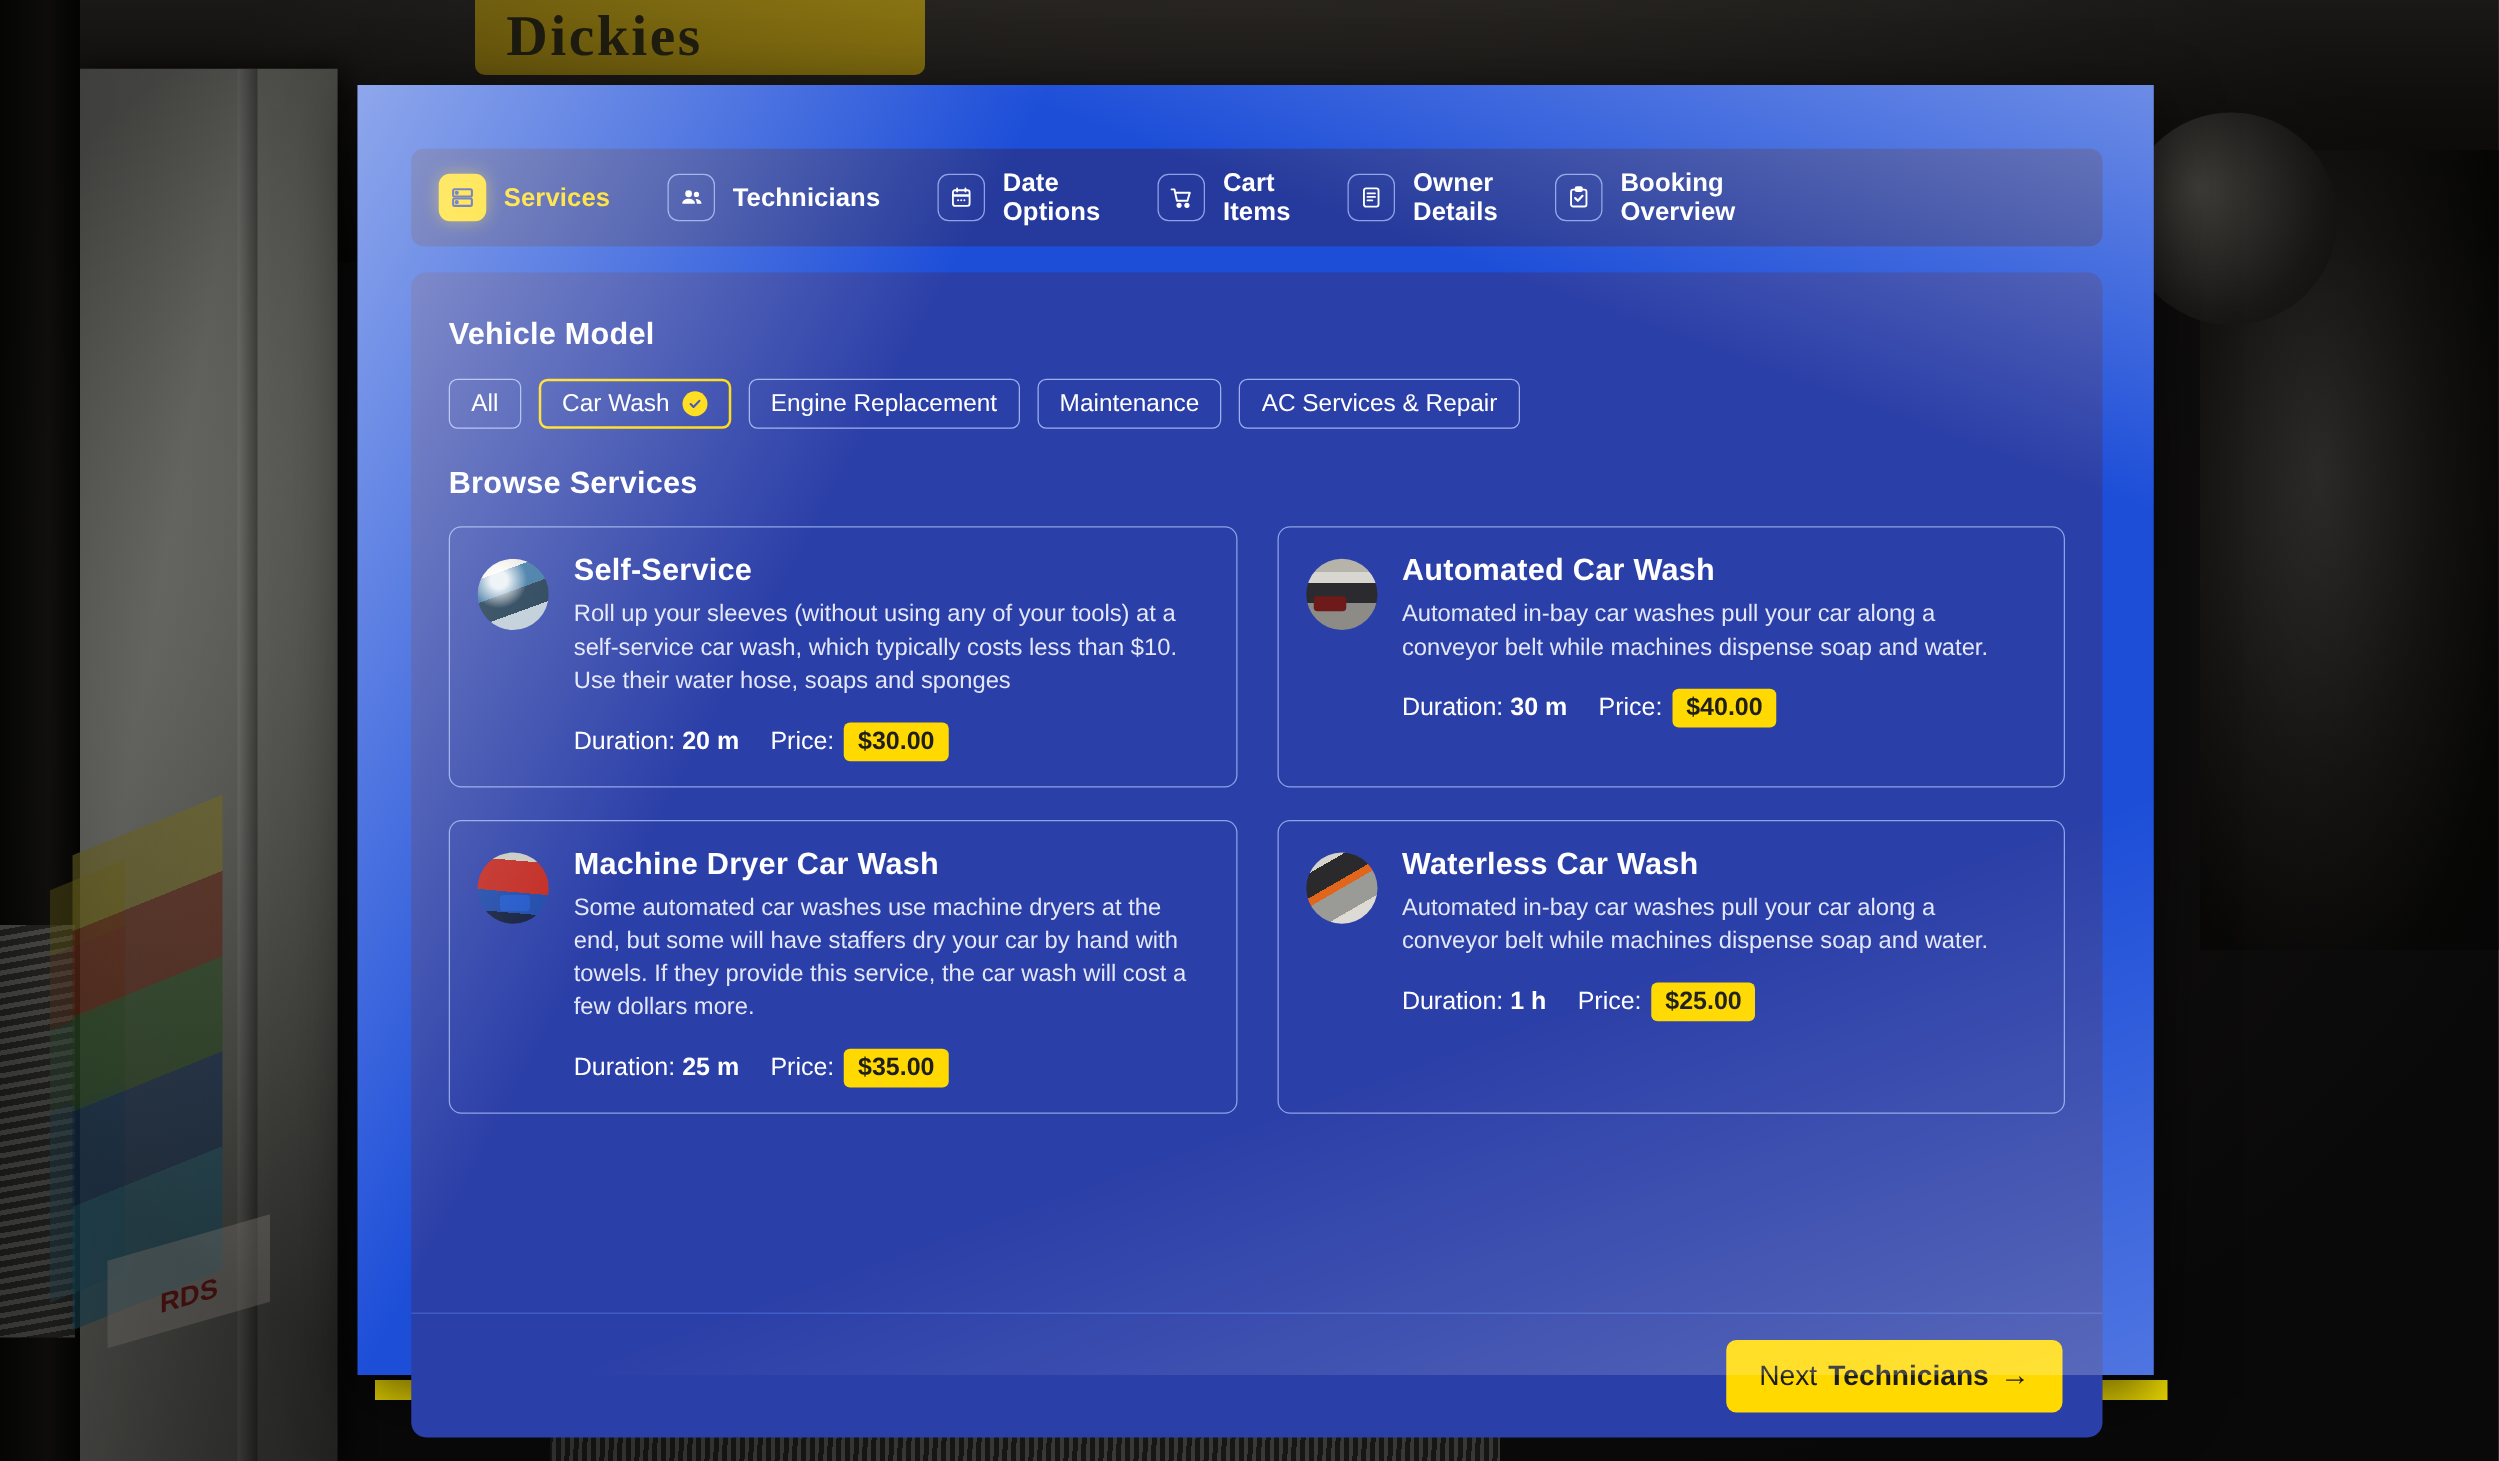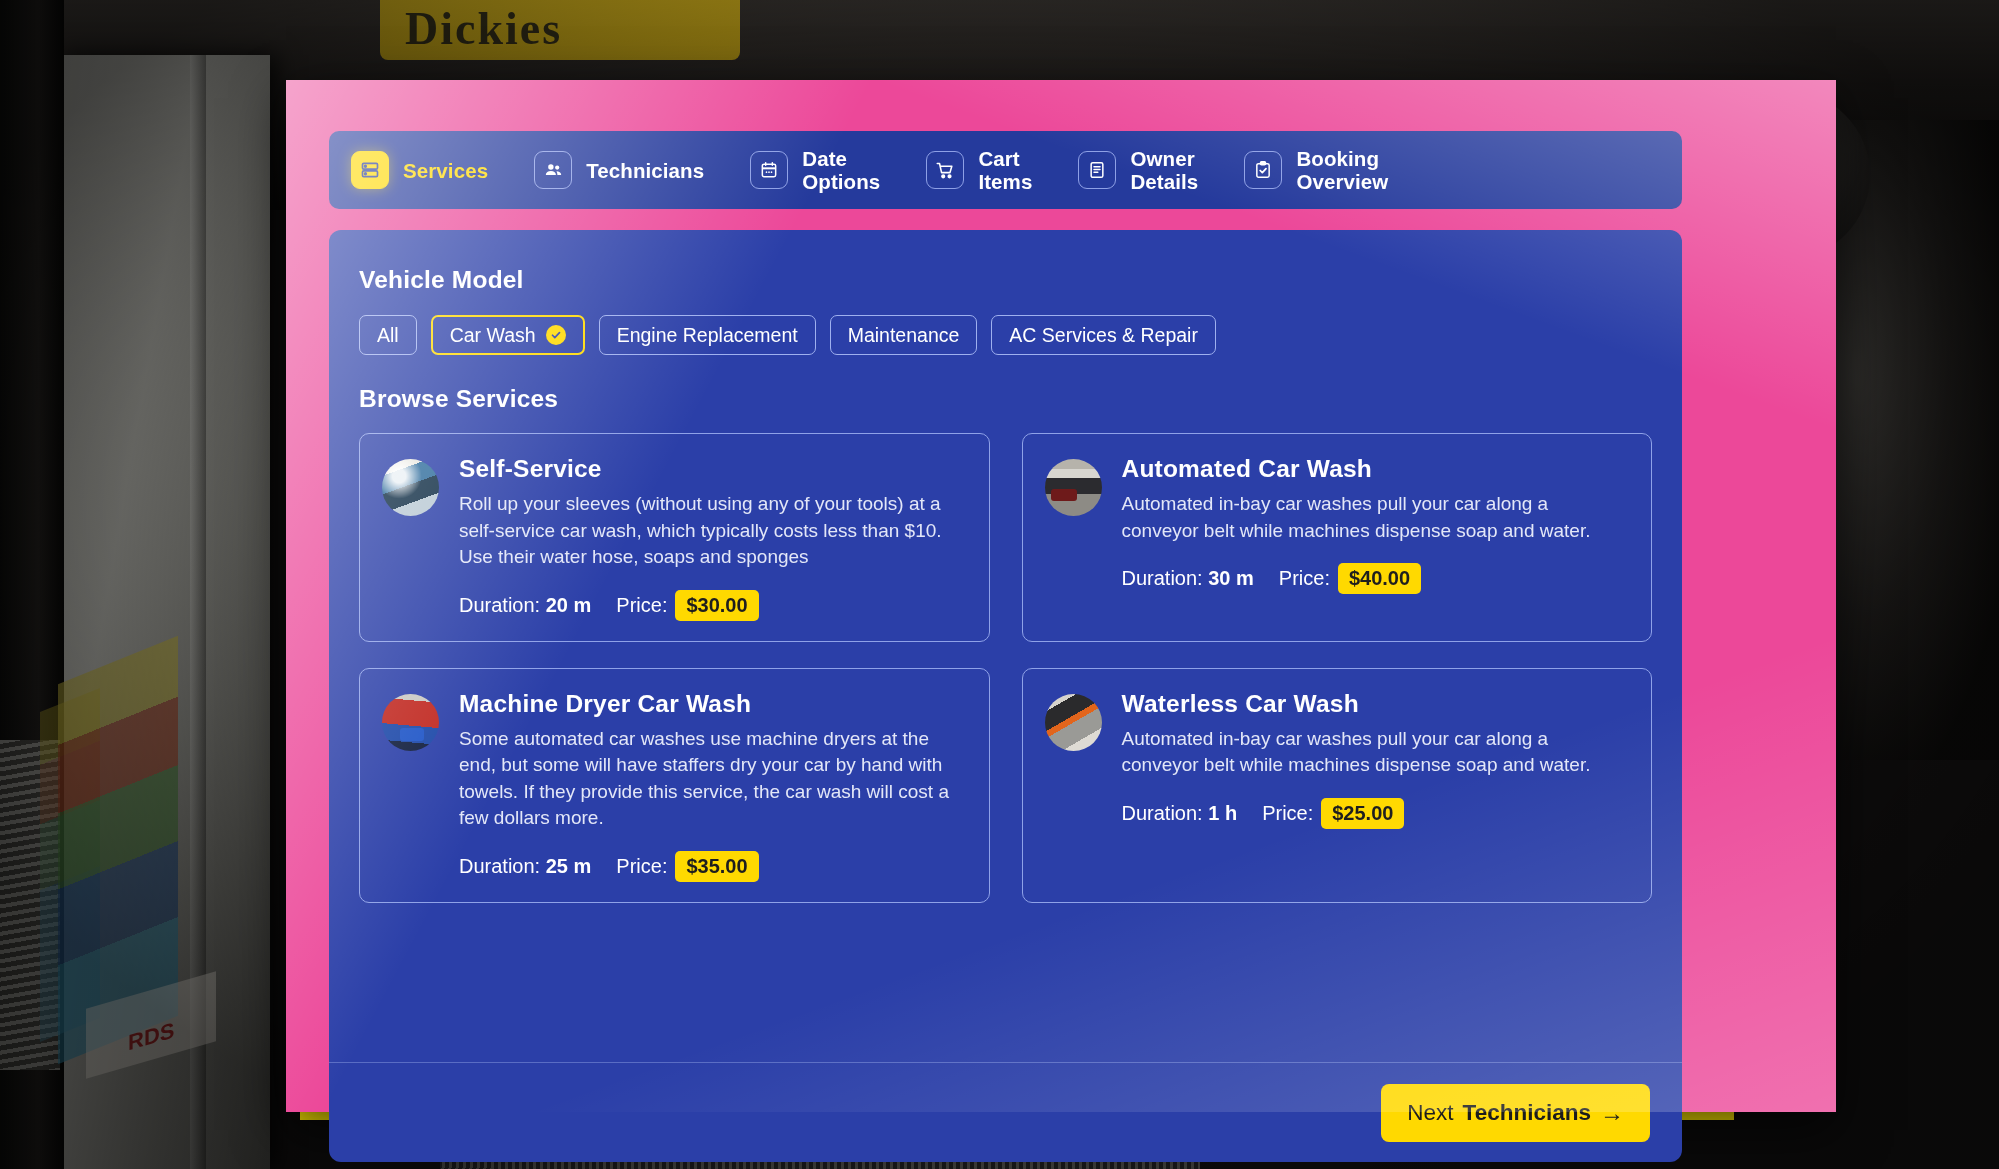--- a/index.html
+++ b/index.html
@@ -102,24 +102,24 @@
   }
   .bg-vignette {
     position: absolute; inset: 0;
     background: radial-gradient(ellipse at 50% 45%, rgba(0,0,0,0) 25%, rgba(0,0,0,.55) 80%);
   }
 
   
   .outer {
     position: absolute;
     left: 286px;
-    top: 80px;
-    width: 1550px;
+    top: 68px;
+    width: 1437px;
     height: 1032px;
-    background: #ec4899;
+    background: #1d4ed8;
     box-shadow: 0 18px 48px rgba(0,0,0,.65);
   }
   .outer-sheen {
     position: absolute; inset: 0;
     background:
       linear-gradient(118deg, rgba(255,255,255,.50) 0%, rgba(255,255,255,0) 28%),
       linear-gradient(200deg, rgba(255,255,255,.35) 0%, rgba(255,255,255,0) 22%),
       linear-gradient(340deg, rgba(255,255,255,.22) 0%, rgba(255,255,255,0) 30%);
     pointer-events: none;
   }

